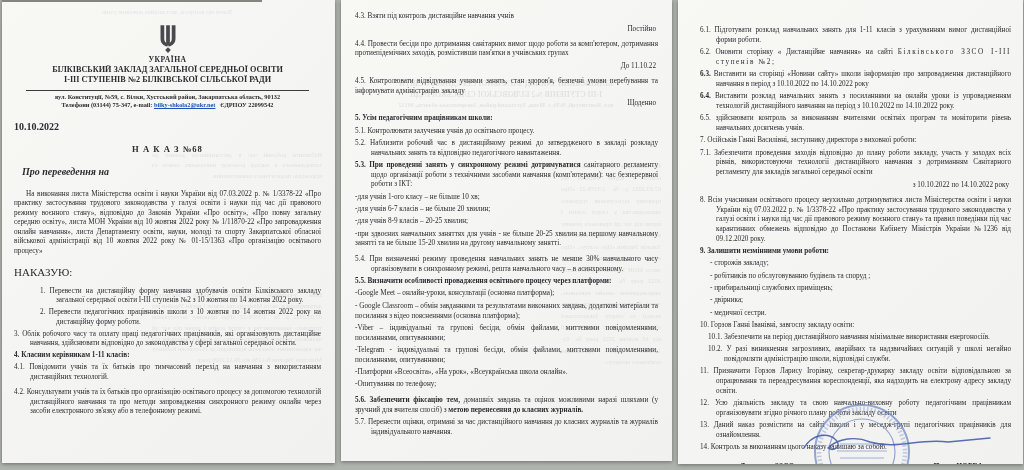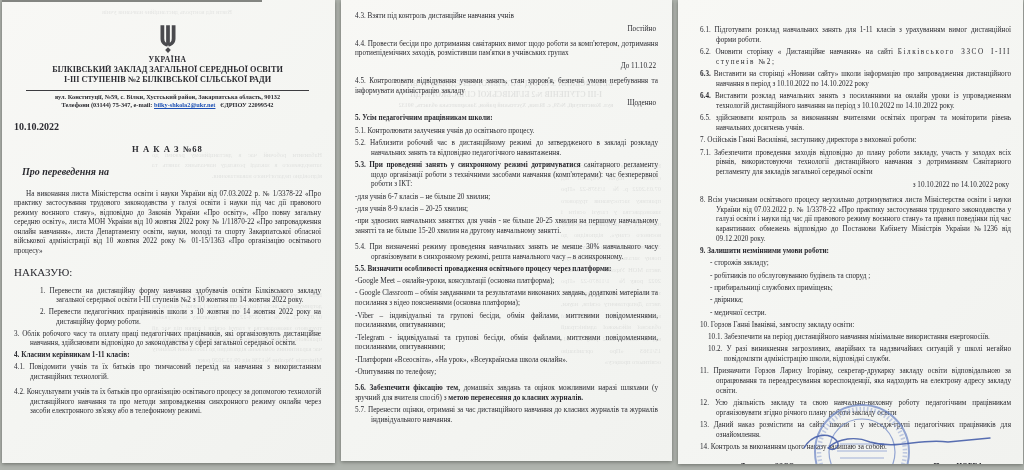--- a/index.html
+++ b/index.html
@@ -125,20 +125,21 @@
           <p class="item"><span class="seg-num">4.5.&nbsp;</span><span class="seg-t">Контролювати  відвідування  учнями  занять,  стан  здоров'я,  безпечні  умови перебування та інформувати адміністрацію закладу</span><span class="seg-r">Щоденно</span></p>
 
           <p class="item bn"><span class="seg-num">5.&nbsp;</span><span class="seg-b">Усім педагогічним працівникам школи:</span></p>
 
           <p class="item hang"><span class="seg-num">5.1.&nbsp;</span><span class="seg-t">Контролювати залучення учнів до освітнього процесу.</span></p>
 
           <p class="item hang"><span class="seg-num">5.2.&nbsp;</span><span class="seg-t">Наблизити  робочий  час  в  дистанційному  режимі  до  затвердженого  в  закладі розкладу навчальних занять та відповідно педагогічного навантаження.</span></p>
 
           <p class="item hang bn"><span class="seg-num">5.3.&nbsp;</span><span class="seg-b">При проведенні занять у синхронному режимі дотримуватися </span><span class="seg-t">санітарного регламенту щодо організації роботи з технічними засобами навчання (комп'ютерами): час безперервної роботи з ІКТ:</span></p>
 
+          <p class="item"><span class="seg-t">-для учнів 1-ого класу – не більше 10 хв;</span></p>
 
 
           <p class="item"><span class="seg-t">-для учнів 6-7 класів – не більше 20 хвилин;</span></p>
 
           <p class="item"><span class="seg-t">-для учнів 8-9 класів – 20-25 хвилин;</span></p>
 
           <p class="item"><span class="seg-t">-при здвоєних навчальних заняттях для учнів - не більше 20-25  хвилин на першому навчальному занятті та не більше 15-20 хвилин на другому навчальному занятті.</span></p>
 
           <p class="item hang gap"><span class="seg-num">5.4.&nbsp;</span><span class="seg-t">При  визначенні  режиму  проведення  навчальних  занять  не  менше  30% навчального часу організовувати в синхронному режимі, решта навчального часу – в асинхронному.</span></p>
 

